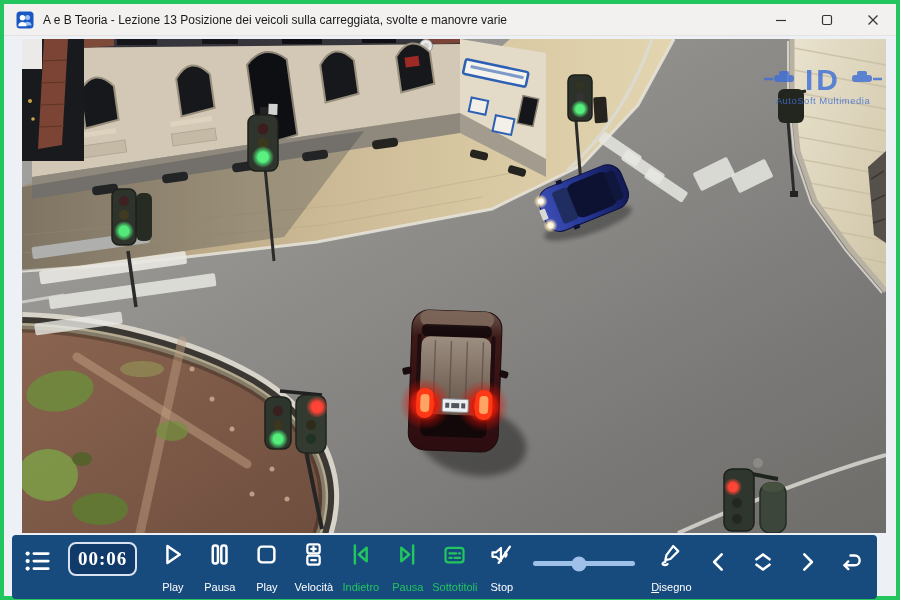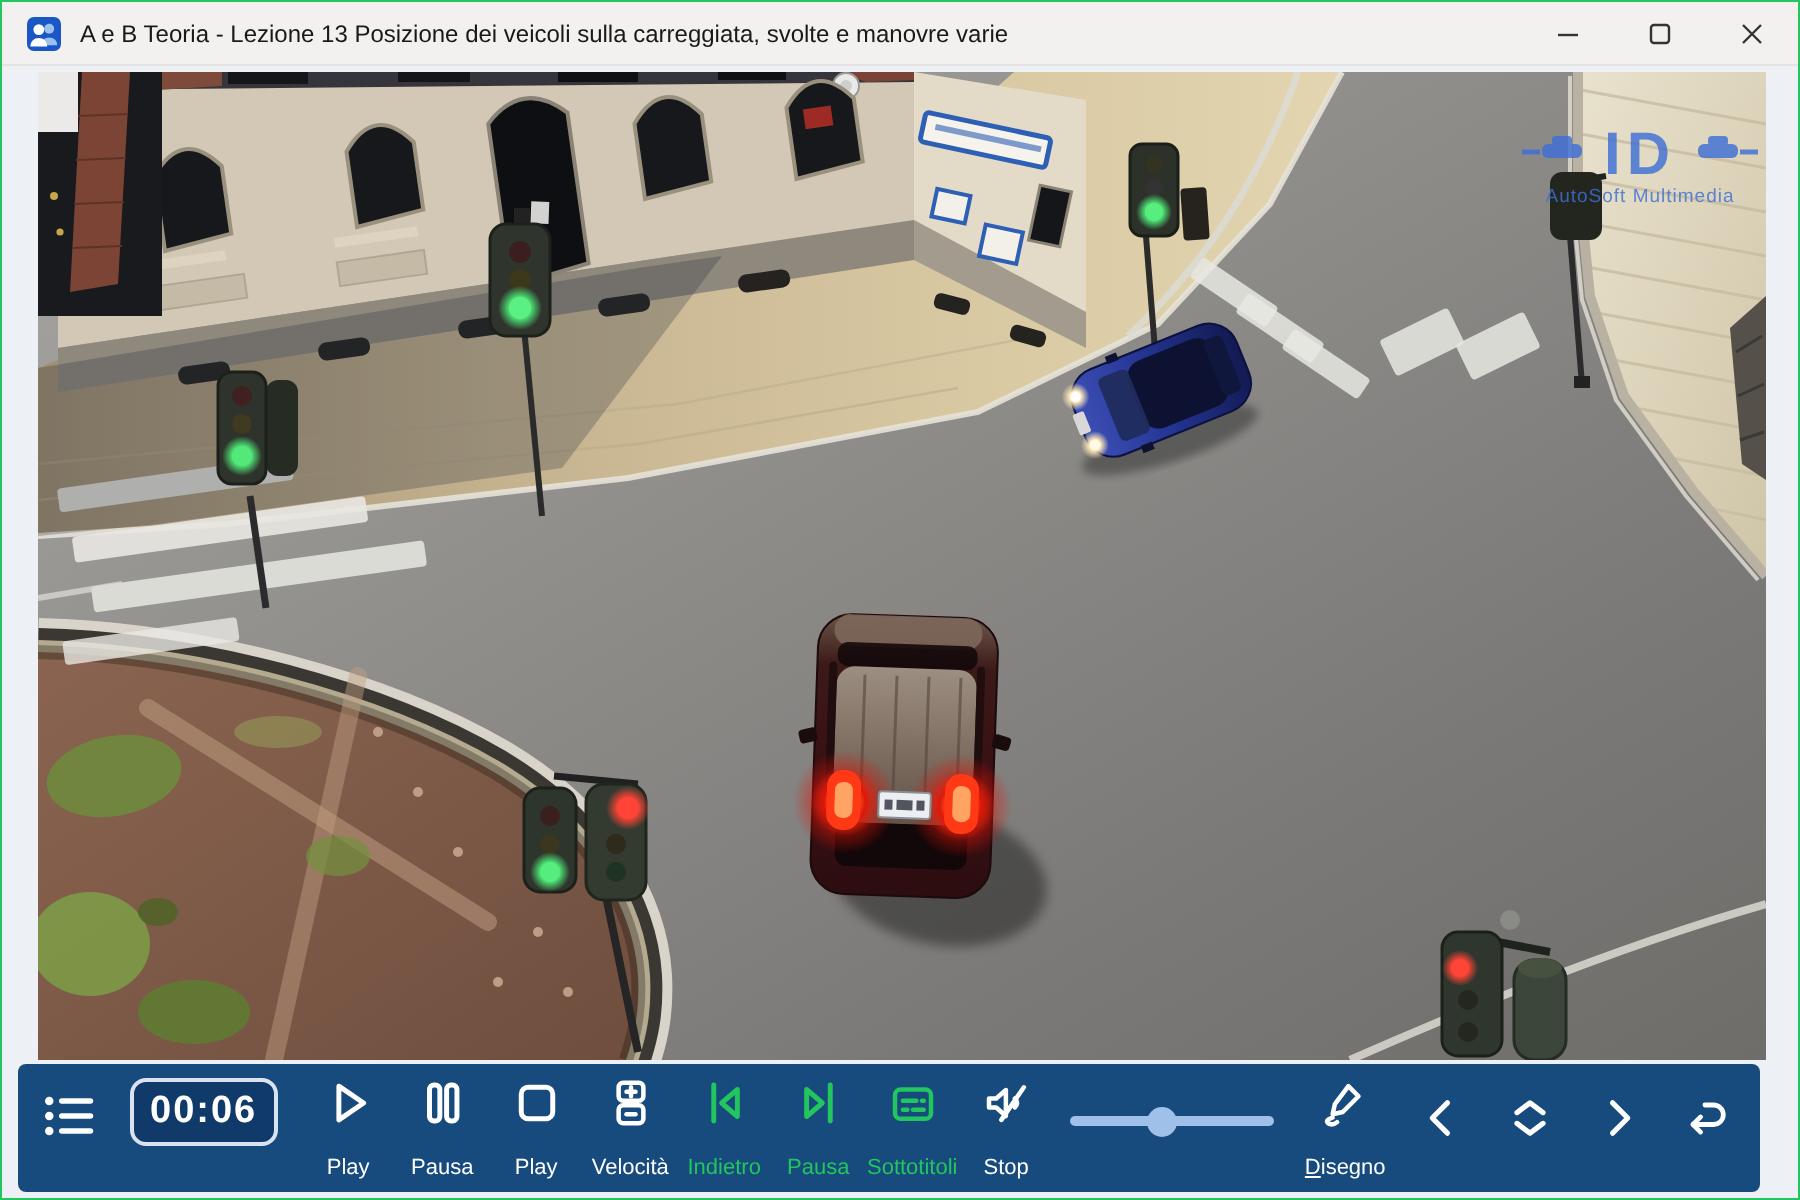--- a/index.html
+++ b/index.html
@@ -1,18 +1,18 @@
 <!DOCTYPE html>
 <html><head>
 <meta charset="utf-8">
 <style>
   html,body{margin:0;padding:0;width:900px;height:600px;overflow:hidden;
     font-family:"Liberation Sans",sans-serif;background:#edf0f5;}
   .window{width:900px;height:600px;display:flex;flex-direction:column;
-    box-sizing:border-box;border:1px solid #22c55e;background:#edf0f5;}
+    box-sizing:border-box;border:4px solid #22c55e;background:#edf0f5;}
   
   .titlebar{flex:0 0 31px;height:31px;background:#f2f1f0;display:flex;
     align-items:center;border-bottom:1px solid #e4e3e2;}
   .app-icon{width:18px;height:18px;margin:0 9px 0 12px;flex:0 0 18px;}
   .title{font-size:12px;color:#191919;white-space:nowrap;}
   .win-controls{margin-left:auto;display:flex;height:100%;}
   .win-btn{width:46px;height:100%;display:flex;align-items:center;justify-content:center;}
   
   .scene-wrap{flex:1 1 auto;padding:3px 18px 0 18px;}
   .scene{width:864px;height:494px;display:block;background:#8d8c89;}
@@ -22,21 +22,21 @@
   .tb-btn{display:flex;flex-direction:column;align-items:center;width:47px;
     color:#fff;cursor:default;flex:0 0 auto;gap:11px;}
   .tb-btn svg{width:27px;height:27px;display:block;}
   .tb-label{font-size:11px;line-height:12px;margin-top:2px;white-space:nowrap;}
   .disabled{color:#22c55e;}
   .underline-first::first-letter{text-decoration:underline;}
   .menu-btn{width:38px;margin-top:5px;margin-right:4px;flex:0 0 auto;}
   .menu-btn svg{width:30px;height:30px;}
   .timer{flex:0 0 auto;margin:1px 12px 0 4px;border:2px solid #d9e2ee;border-radius:8px;
     background:#0f3a69;padding:2px 8px;}
-  .timer-value{font-family:Liberation Sans, sans-serif;font-size:19px;font-weight:bold;
+  .timer-value{font-family:Liberation Serif, serif;font-size:19px;font-weight:bold;
     letter-spacing:1px;color:#fff;line-height:26px;display:block;}
   .slider{flex:0 0 auto;width:102px;height:5px;margin:20px 10px 0 8px;position:relative;}
   .slider-track{width:100%;height:5px;background:#9fc0e8;border-radius:3px;}
   .slider-thumb{position:absolute;top:2.5px;left:45%;width:15px;height:15px;
     background:#9fc0e8;border-radius:50%;transform:translate(-50%,-50%);}
   .nav-btn{flex:0 0 auto;width:44px;display:flex;justify-content:center;margin-top:8px;}
   .nav-btn svg{width:26px;height:26px;display:block;}
 </style>
 </head>
 <body>

